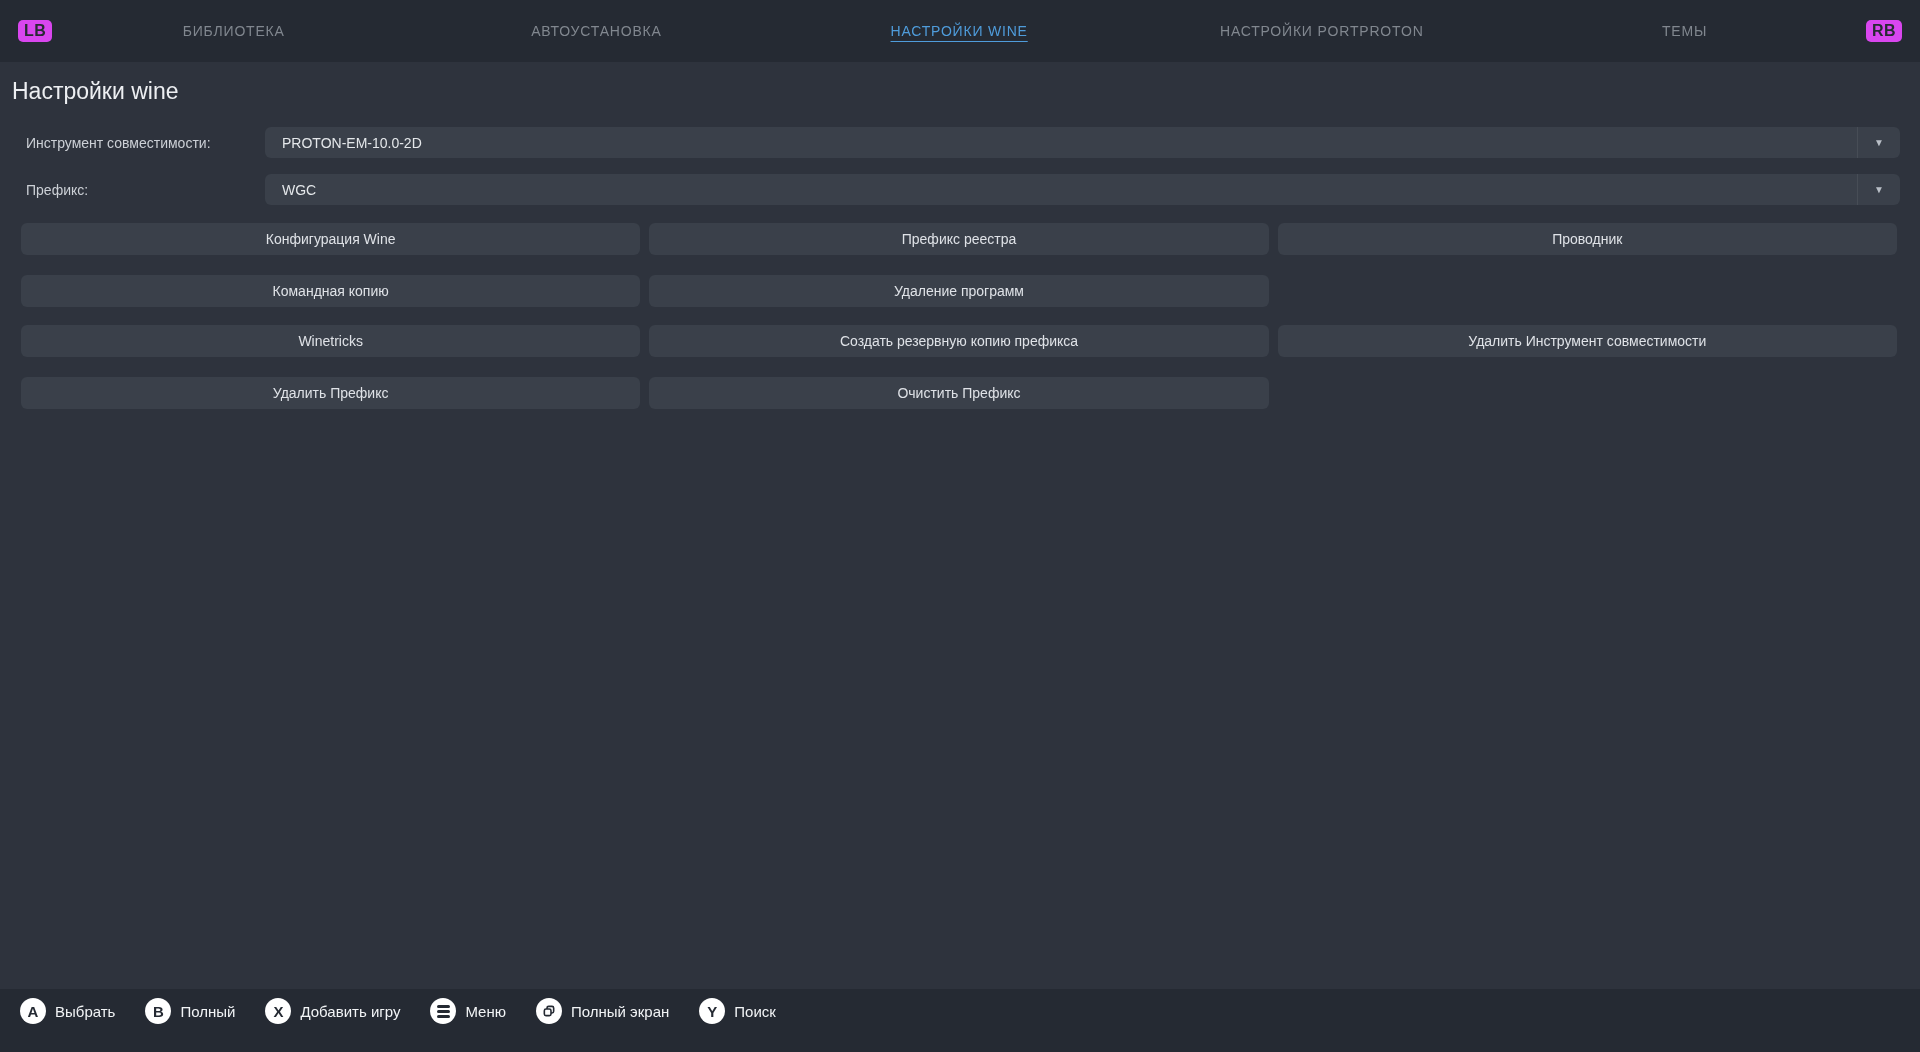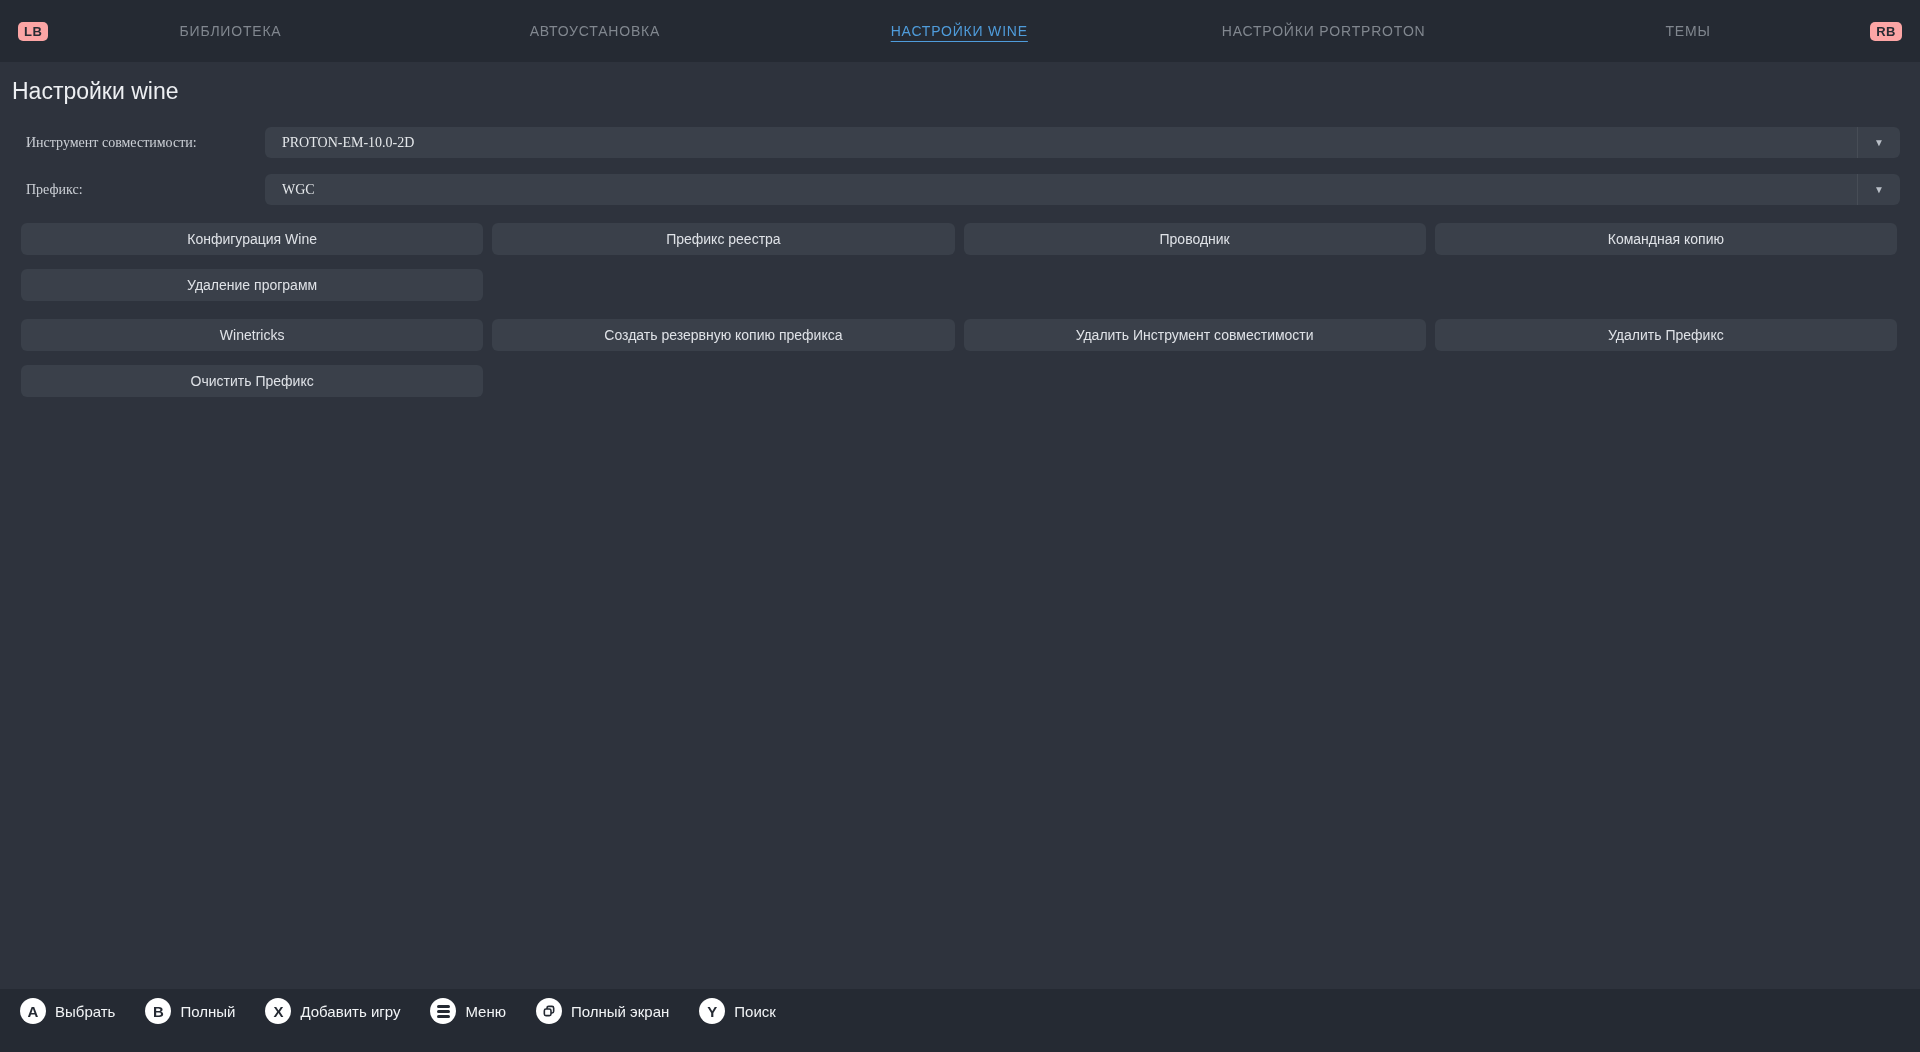--- a/index.html
+++ b/index.html
@@ -14,24 +14,24 @@
   
   .topbar {
     height: 62px;
     background: #252a33;
     display: flex;
     align-items: center;
     padding: 0 18px;
     box-sizing: border-box;
   }
   .bumper {
-    background: #fca5a5;
+    background: #d946ef;
     color: #272b33;
     font-weight: 700;
-    font-size: 13px;
+    font-size: 16px;
     line-height: 1;
     padding: 3px 6px;
     border-radius: 5px;
     letter-spacing: 0.5px;
     flex: 0 0 auto;
   }
   .tabs { flex: 1; display: flex; align-items: center; }
   .tab {
     flex: 1;
     background: none;
@@ -50,21 +50,21 @@
     text-underline-offset: 5px;
   }
 
   
   .page-title {
     margin: 16px 0 0 12px;
     font-size: 23px;
     font-weight: 400;
     color: #edeff2;
   }
-  .fields { margin-top: 22px; font-family: Liberation Serif, serif; }
+  .fields { margin-top: 22px; }
   .field-row {
     display: flex;
     align-items: center;
     margin: 0 20px 16px 26px;
     height: 31px;
   }
   .field-label {
     width: 239px;
     flex: 0 0 239px;
     color: #ccd0d6;
@@ -87,22 +87,22 @@
     display: flex;
     align-items: center;
     justify-content: center;
     border-left: 1px solid rgba(255,255,255,0.07);
     color: #b9bfc7;
     font-size: 10px;
   }
 
   .btn-grid {
     display: grid;
-    grid-template-columns: repeat(4, 1fr);
-    gap: 14px 9px;
+    grid-template-columns: repeat(3, 1fr);
+    gap: 20px 9px;
     margin: 18px 23px 0 21px;
   }
   .wine-btn {
     height: 32px;
     background: #3a404a;
     border: none;
     border-radius: 6px;
     color: #dfe2e7;
     font-family: inherit;
     font-size: 14px;

